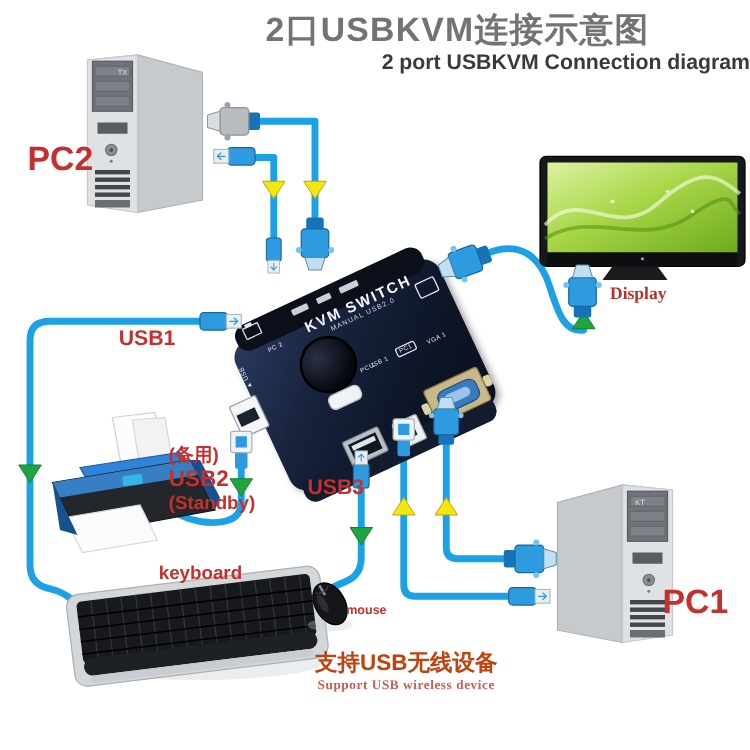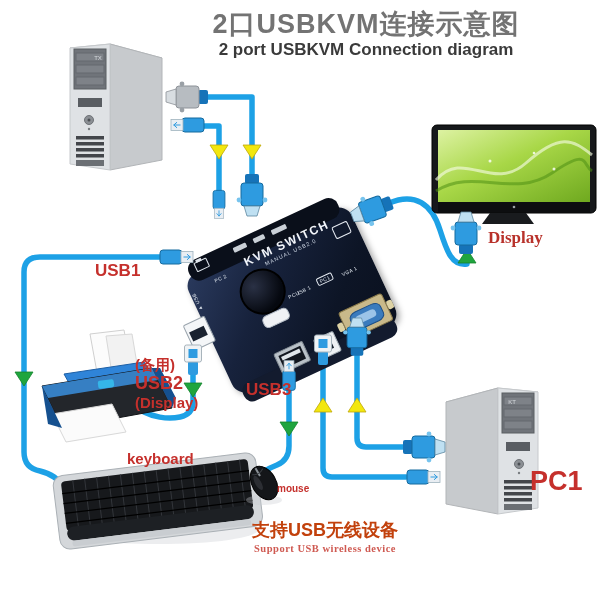--- a/index.html
+++ b/index.html
@@ -2,21 +2,21 @@
 <html><head>
 <meta charset="utf-8">
 <style>
   html,body{margin:0;padding:0;background:#fff;}
   #stage{position:relative;width:600px;height:600px;background:#fff;overflow:hidden;
          font-family:"Liberation Sans",sans-serif;}
   #stage svg{position:absolute;}
   .lbl{position:absolute;color:#c5302c;font-weight:bold;line-height:1.15;white-space:nowrap;}
   #title1{position:absolute;left:132px;top:6px;width:468px;text-align:center;
           font-size:27px;font-weight:bold;color:#737373;letter-spacing:1px;}
-  #title2{position:absolute;left:132px;top:40px;width:468px;text-align:center;
+  #title2{position:absolute;left:132px;top:40px;width:468px;text-align:right;
           font-size:17px;font-weight:bold;color:#3a3a3a;}
   #wires{left:0;top:0;z-index:1;}
   .dev{position:absolute;z-index:2;}
   .cable{fill:none;stroke:#1da1e6;stroke-width:5.5;stroke-linecap:round;stroke-linejoin:round;}
   .ay{fill:#f2e70e;stroke:#bfa70a;stroke-width:.8;}
   .ag{fill:#1fa53e;stroke:#15832c;stroke-width:.8;}
   
   #kvm{position:absolute;left:202px;top:235px;width:180px;height:130px;z-index:3;
        border-radius:14px;transform:rotate(-25deg);
        background:linear-gradient(135deg,#2a3a5e 0%,#17223c 35%,#0d1526 70%,#0a101e 100%);
@@ -52,21 +52,21 @@
        border:1px solid #1e4f86;border-radius:8px/6px;}
   #kvm-vga i b{position:absolute;left:4px;top:4px;width:22px;height:8px;background:#9cc4e8;border-radius:4px;}
   #kvm-vga u{position:absolute;top:9px;width:6px;height:9px;background:#ddd2a4;border-radius:2px;}
   .kvm-mark{position:absolute;top:-7px;height:5px;background:#dfe5ec;border-radius:1px;opacity:.9;}
   #kvm-side-usb{left:0px;top:36px;transform:rotate(-90deg);transform-origin:left top;}
   #kvm-printer-icon{left:16px;top:-10px;width:12px;height:8px;border:1.2px solid #dfe5ec;border-radius:1px;}
   #kvm-printer-icon i{position:absolute;left:2px;top:-3px;width:6px;height:3px;background:#dfe5ec;}
   #plugs{left:0;top:0;z-index:4;}
   #pc2-label{left:22px;top:112px;font-size:27px;}
   #pc1-label{left:530px;top:466px;font-size:27px;}
-  #display-label{left:488px;top:228px;font-size:17px;font-family:"Liberation Serif",serif;color:#b8312a;}
+  #display-label{left:488px;top:228px;font-size:14px;font-family:"Liberation Serif",serif;color:#b8312a;}
   #usb1-label{left:95px;top:261px;font-size:17px;}
   #usb2-label{left:135px;top:355px;font-size:15px;line-height:19px;}
   #usb2-label .big{font-size:18px;}
   #usb3-label{left:246px;top:380px;font-size:17px;}
   #keyboard-label{left:127px;top:450px;font-size:15px;}
   #mouse-label{left:277px;top:483px;font-size:10px;}
   #footer1{left:235px;top:520px;width:180px;text-align:center;font-size:18px;color:#c2410c;}
   #footer2{left:225px;top:543px;width:200px;text-align:center;font-size:10.5px;
            font-family:"Liberation Serif",serif;color:#cf5a52;letter-spacing:.5px;}
   .z5{z-index:5;}
@@ -275,26 +275,27 @@
     <use href="#usbPlug" transform="translate(289,376) rotate(-90) scale(0.9)"></use>
     <use href="#usbBPlug" transform="translate(323,350) rotate(-90)"></use>
     <use href="#vgaPlug" transform="translate(357,336) rotate(-90) scale(0.9)"></use>
     <use href="#vgaPlug" transform="translate(425,447)"></use>
     <use href="#usbPlug" transform="translate(423,477)"></use>
   </svg>
 
   <div id="title1" class="z5">2口USBKVM连接示意图</div>
   <div id="title2" class="z5">2 port USBKVM Connection diagram</div>
 
+  <div class="lbl z5" id="pc2-label">PC2</div>
   <div class="lbl z5" id="pc1-label">PC1</div>
   <div class="lbl z5" id="display-label">Display</div>
   <div class="lbl z5" id="usb1-label">USB1</div>
   <div class="lbl z5" id="usb2-label">
     <div>(备用)</div>
     <div class="big">USB2</div>
-    <div>(Display)</div>
+    <div>(Standby)</div>
   </div>
   <div class="lbl z5" id="usb3-label">USB3</div>
   <div class="lbl z5" id="keyboard-label">keyboard</div>
   <div class="lbl z5" id="mouse-label">mouse</div>
   <div class="lbl z5" id="footer1">支持USB无线设备</div>
   <div class="lbl z5" id="footer2">Support USB wireless device</div>
 </div>
 
 </body></html>

